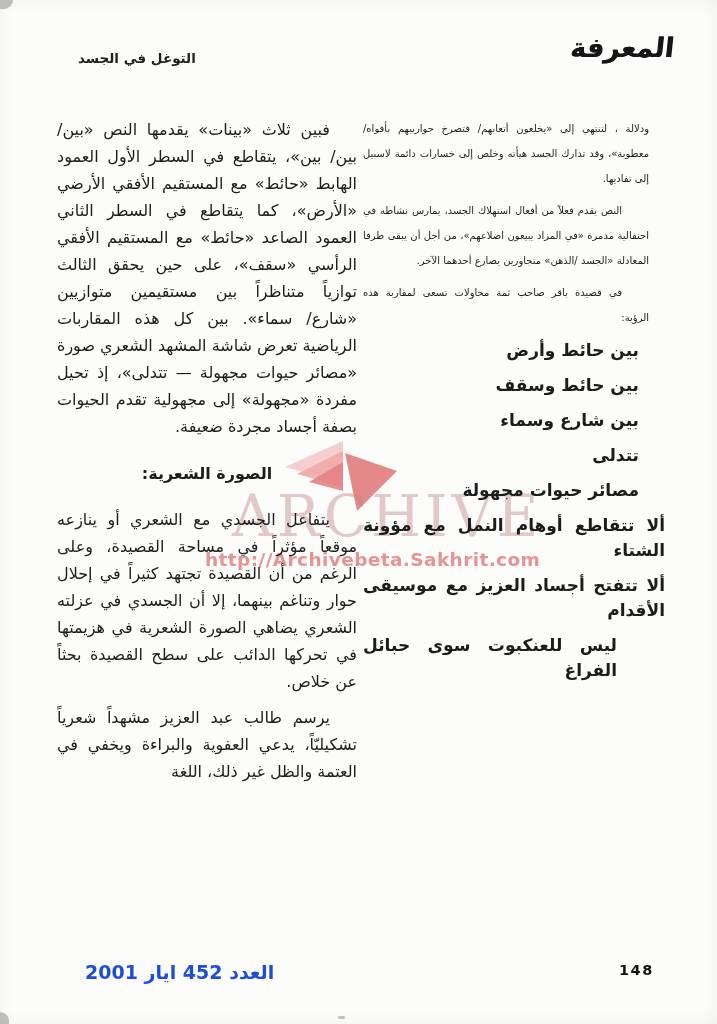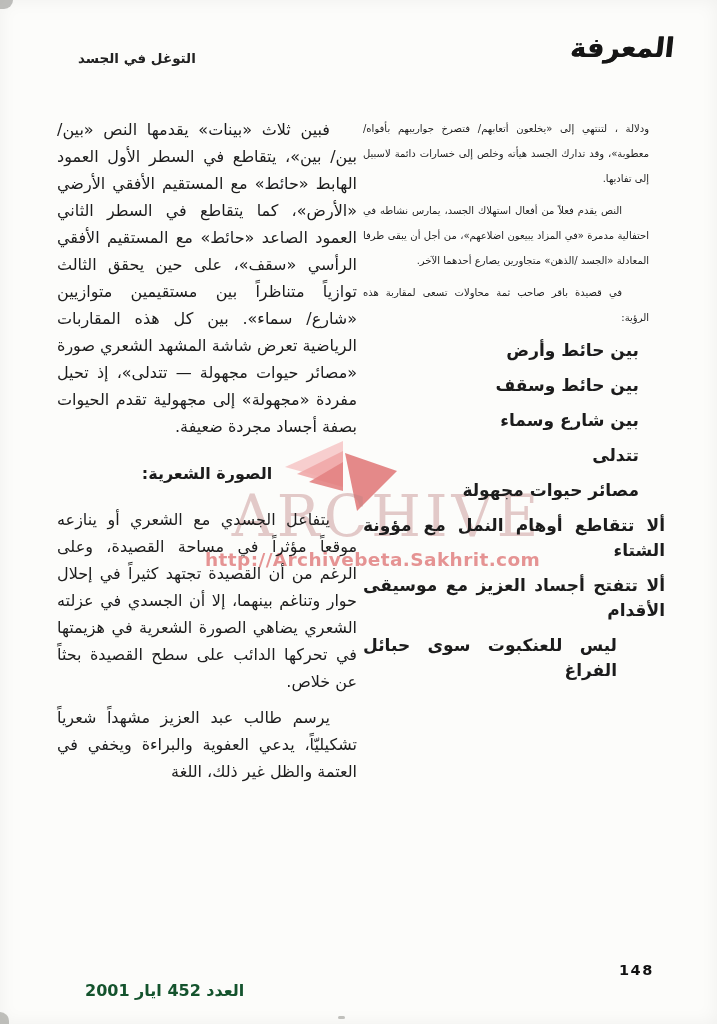--- a/index.html
+++ b/index.html
@@ -60,21 +60,21 @@
   .poem-line.wide{padding-right:0;}
   .poem-line.deep{padding-right:48px;}
   .section-heading{
     margin:14px 0 12px 0;
     font-weight:bold;font-size:16px;line-height:40px;
     text-align:center;
   }
   
   .footer-issue{
     position:absolute;left:85px;top:961px;
-    direction:rtl;font-size:16px;font-weight:bold;color:#14532d;margin-top:20px;
+    direction:rtl;font-size:19px;font-weight:bold;color:#1d4ed8;
   }
   .footer-page{
     position:absolute;left:619px;top:962px;
     font-size:14.5px;font-weight:bold;letter-spacing:1.5px;color:#111;
   }
   
   .smudge-top{position:absolute;left:0;top:0;width:13px;height:9px;background:#8e8e8a;opacity:.55;border-radius:0 0 10px 0;}
   .smudge-bottom{position:absolute;left:0;top:1012px;width:9px;height:12px;background:#85857f;opacity:.5;border-radius:0 10px 0 0;}
   .speck{position:absolute;left:338px;top:1016px;width:7px;height:3px;background:#9a9a94;opacity:.6;border-radius:2px;}
 </style>

